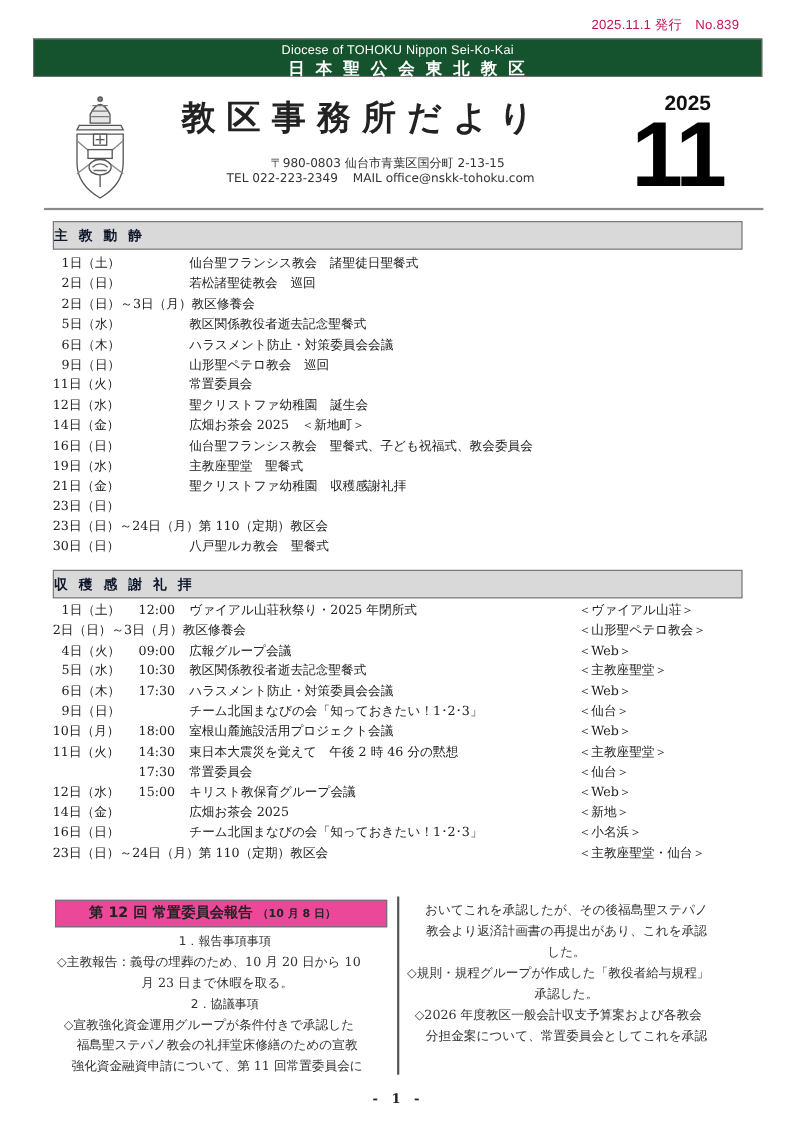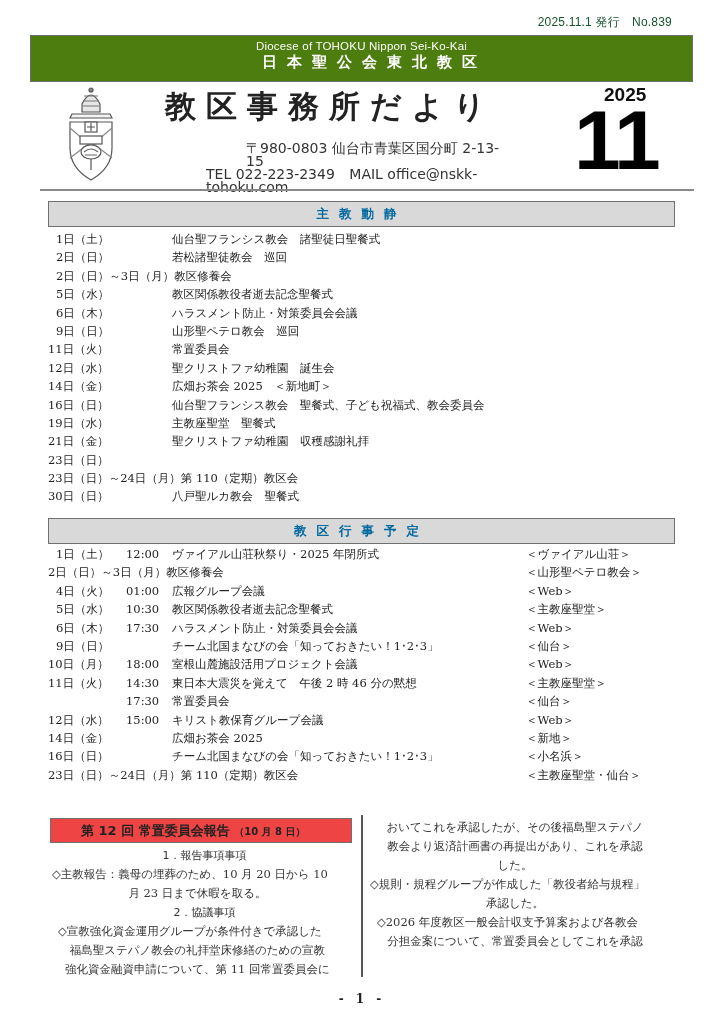--- a/index.html
+++ b/index.html
@@ -2,26 +2,26 @@
 <html><head>
 <meta charset="utf-8">
 <style>
   * { box-sizing: border-box; margin: 0; padding: 0; }
   html, body { width: 724px; height: 1024px; background: #ffffff; overflow: hidden; }
   body { position: relative; font-family: "DejaVu Serif", "Liberation Serif", serif; color: #222; }
 
   .issue-line {
     position: absolute; top: 14px; right: 52px;
     font-family: "Liberation Sans", "DejaVu Sans", sans-serif;
-    font-size: 12px; color: #14532d; letter-spacing: 0.2px;
+    font-size: 12px; color: #be185d; letter-spacing: 0.2px;
   }
 
   .banner {
-    position: absolute; left: 30px; top: 35px; width: 663px; height: 47px;
-    background: #4d7c0f; border: 1px solid #6e6e6e;
+    position: absolute; left: 30px; top: 35px; width: 663px; height: 35px;
+    background: #14532d; border: 1px solid #6e6e6e;
     color: #fff; text-align: center;
   }
   .banner .en {
     font-family: "Liberation Sans", "DejaVu Sans", sans-serif;
     font-size: 11.5px; margin-top: 4px; letter-spacing: 0.2px;
   }
   .banner .jp {
     font-family: "DejaVu Sans", sans-serif;
     font-size: 15px; font-weight: bold; letter-spacing: 10px; margin-top: 1px;
     padding-left: 26px;
@@ -30,59 +30,59 @@
   .logo { position: absolute; left: 60px; top: 84px; width: 62px; height: 100px; }
 
   .masthead-title {
     position: absolute; left: 165px; top: 86px;
     font-family: "DejaVu Sans", sans-serif; font-size: 31px; font-weight: bold;
     letter-spacing: 10px; color: #222;
   }
 
   .address {
     position: absolute; left: 206px; top: 142px; width: 300px;
-    font-family: "DejaVu Sans", sans-serif; font-size: 14px; line-height: 13px; color: #333;
+    font-family: "DejaVu Sans", sans-serif; font-size: 11px; line-height: 13px; color: #333;
   }
   .address .row1 { padding-left: 40px; }
   .address span.gap { display: inline-block; width: 10px; }
 
   .year {
     position: absolute; left: 604px; top: 84px;
     font-family: "Liberation Sans", sans-serif; font-size: 19px; font-weight: bold; color: #111;
   }
   .month {
     position: absolute; left: 574px; top: 92px;
     font-family: Liberation Sans, sans-serif; font-size: 84px; font-weight: bold; color: #000;
     letter-spacing: -2px; line-height: 96px;
   }
 
   .divider { position: absolute; left: 40px; top: 189px; width: 654px; height: 2px; background: #8a8a8a; }
 
   .section-head {
     position: absolute; left: 48px; width: 627px; height: 26px;
     background: #d9d9d9; border: 1px solid #707070;
-    text-align: center; font-family: "DejaVu Sans", sans-serif; font-weight: bold;
-    font-size: 12.5px; line-height: 24px; letter-spacing: 10px; color: #0369a1;
+    text-align: left; font-family: "DejaVu Sans", sans-serif; font-weight: bold;
+    font-size: 12.5px; line-height: 24px; letter-spacing: 10px; color: #0f172a;
   }
 
   .list { position: absolute; left: 48px; width: 640px; font-size: 11.5px; line-height: 18.4px; }
   .list .row { display: flex; white-space: nowrap; height: 18.4px; }
   .list .date { width: 124px; text-align: left; }
   .list .date.pad { padding-left: 8px; }
   .list .text { flex: 1; }
 
   .sched .row { position: relative; }
   .sched .date { width: 78px; }
   .sched .time { width: 46px; }
   .sched .place { position: absolute; left: 478px; top: 0; text-align: center; }
   .sched .longdate { width: 280px; }
 
   .report-head {
     position: absolute; left: 50px; top: 818px; width: 302px; height: 25px;
-    background: #ef4444; border: 1px solid #707070;
+    background: #ec4899; border: 1px solid #707070;
     font-family: "DejaVu Sans", sans-serif; font-weight: bold; font-size: 13px;
     line-height: 23px; padding-left: 30px; color: #222;
   }
   .report-head small { font-size: 10px; }
 
   .col-divider { position: absolute; left: 361px; top: 815px; width: 2px; height: 162px; background: #555; }
 
   .para { position: absolute; font-size: 11.5px; line-height: 19px; color: #333; text-align: center; }
   .para p { white-space: nowrap; }
   .para .ind { padding-left: 15px; }
@@ -193,35 +193,35 @@
     <div class="row">
       <span class="date" style="width: auto;">23日（日）～24日（月）第 110（定期）教区会</span>
       <span class="text"></span>
     </div>
     <div class="row">
       <span class="date">30日（日）</span>
       <span class="text">八戸聖ルカ教会　聖餐式</span>
     </div>
   </div>
 
-<div class="section-head" style="top:518px;">教区行事予定</div>
+<div class="section-head" style="top:518px;">収穫感謝礼拝</div>
 <div class="list sched" id="events-list" style="top:545px;">
     <div class="row">
       <span class="date" style="padding-left: 8px;">1日（土）</span>
       <span class="time">12:00</span>
       <span class="text">ヴァイアル山荘秋祭り・2025 年閉所式</span>
       <span class="place">＜ヴァイアル山荘＞</span>
     </div>
     <div class="row">
       <span class="longdate">2日（日）～3日（月）教区修養会</span>
       <span class="place">＜山形聖ペテロ教会＞</span>
     </div>
     <div class="row">
       <span class="date" style="padding-left: 8px;">4日（火）</span>
-      <span class="time">01:00</span>
+      <span class="time">09:00</span>
       <span class="text">広報グループ会議</span>
       <span class="place">＜Web＞</span>
     </div>
     <div class="row">
       <span class="date" style="padding-left: 8px;">5日（水）</span>
       <span class="time">10:30</span>
       <span class="text">教区関係教役者逝去記念聖餐式</span>
       <span class="place">＜主教座聖堂＞</span>
     </div>
     <div class="row">

